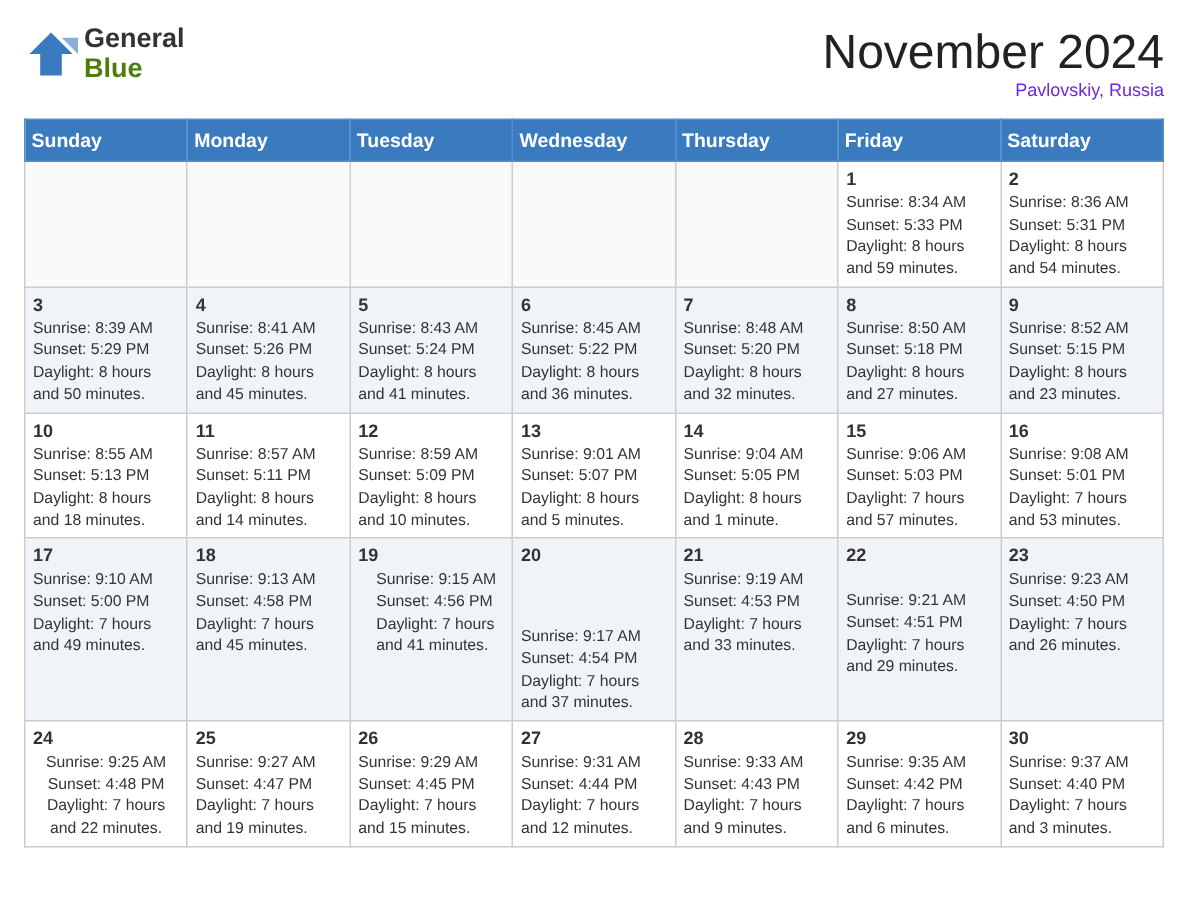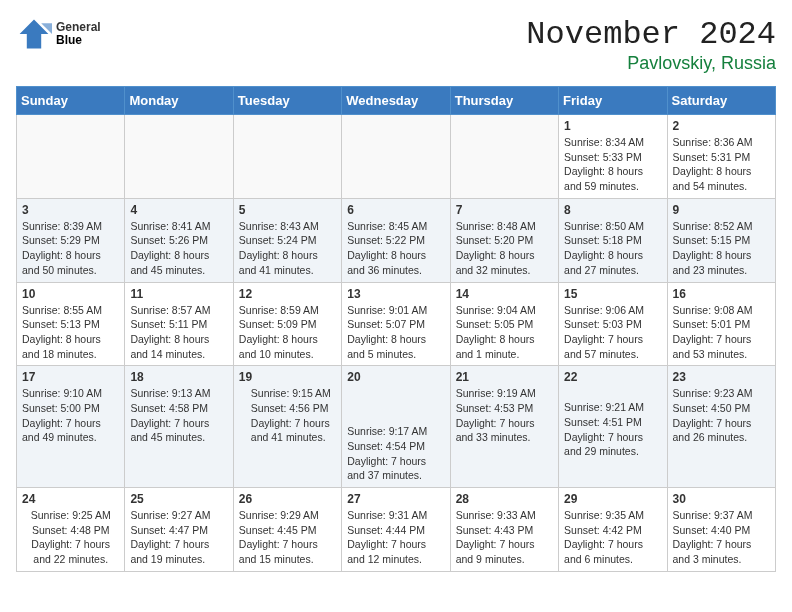--- a/index.html
+++ b/index.html
@@ -15,42 +15,41 @@
       justify-content: space-between;
       align-items: flex-start;
       margin-bottom: 12px;
     }
     .logo {
       display: flex;
       align-items: center;
       gap: 4px;
     }
     .logo-text {
-      font-size: 12px;
+      font-size: 18px;
       font-weight: bold;
       line-height: 1.1;
     }
     .logo-text .general { color: #333; }
-    .logo-text .blue { color: #000000; margin-top: 13px; }
+    .logo-text .blue { color: #4d7c0f; margin-top: 13px; }
     .logo-icon {
       width: 36px;
       height: 36px;
     }
     .title-area {
       text-align: right;
     }
     .month-title {
       font-size: 32px;
       font-weight: normal;
       color: #222;
-      font-family: Liberation Mono, monospace;
     }
     .location {
-      font-size: 18px;
-      color: #15803d;
+      font-size: 12px;
+      color: #6d28d9;
     }
     .calendar {
       width: 100%;
       border-collapse: collapse;
       border: 1px solid #ccc;
     }
     .calendar th {
       background: #3a7abf;
       color: #fff;
       font-size: 13px;

